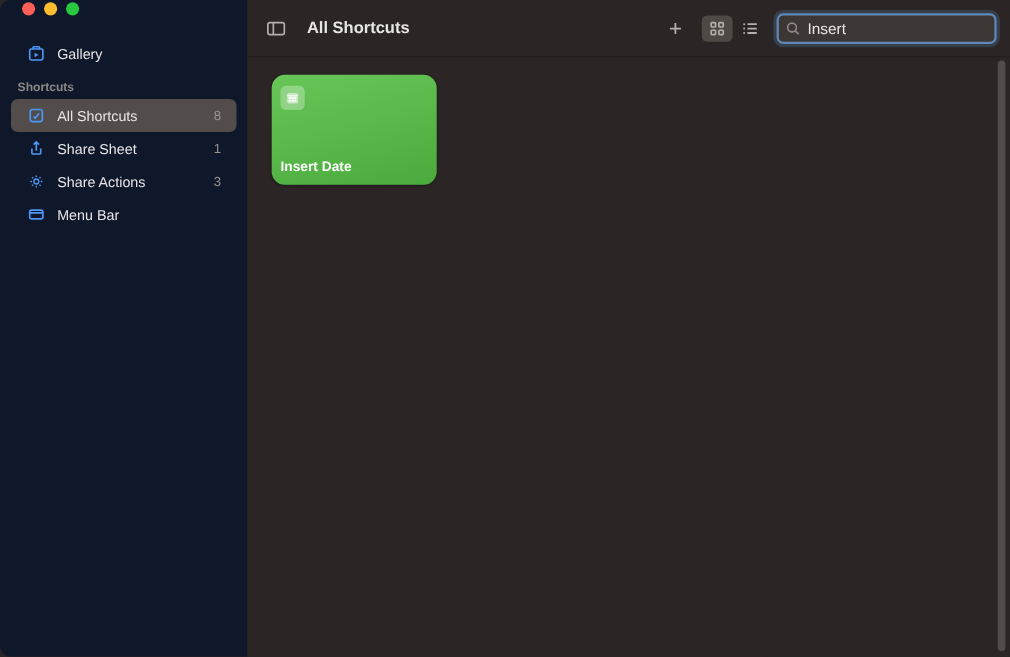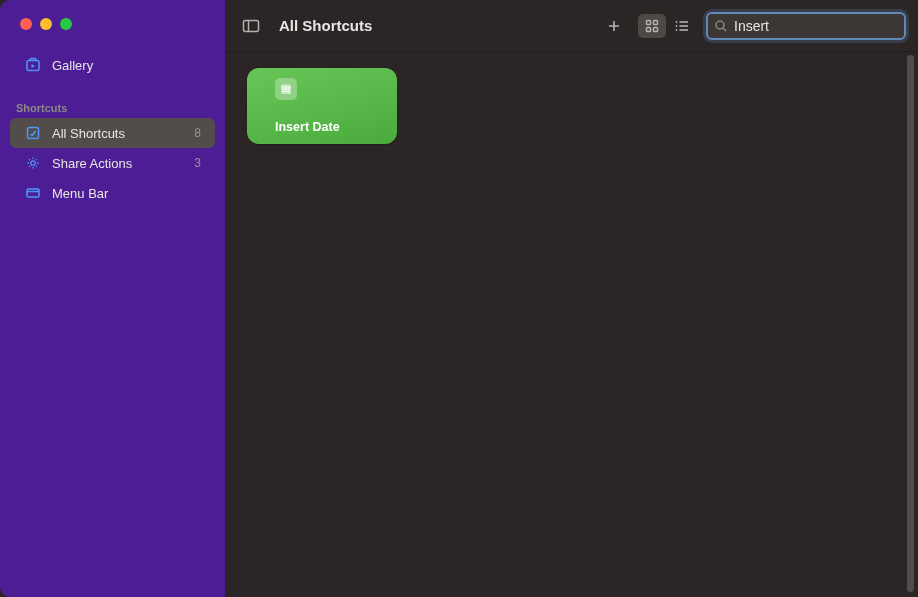--- a/index.html
+++ b/index.html
@@ -12,25 +12,25 @@
     body {
       width: 918px;
       height: 597px;
       background: #2b2625;
       display: flex;
       border-radius: 10px;
       overflow: hidden;
     }
     .sidebar {
       width: 225px;
-      background: #4c1d95;
+      background: #0f172a;
       flex-shrink: 0;
       display: flex;
       flex-direction: column;
-      padding-top: 18px;
+      padding-top: 2px;
     }
     .traffic-lights {
       display: flex;
       gap: 8px;
       padding-left: 20px;
       margin-bottom: 20px;
     }
     .traffic-light {
       width: 12px;
       height: 12px;
@@ -66,21 +66,21 @@
     }
     .sidebar-item .count {
       color: #9a9492;
       font-size: 12px;
     }
     .section-header {
       color: #8d8785;
       font-size: 11px;
       font-weight: 600;
       padding: 6px 16px 4px 16px;
-      margin-top: 16px;
+      margin-top: 4px;
     }
     .main {
       flex: 1;
       display: flex;
       flex-direction: column;
       background: #2b2625;
       position: relative;
     }
     .toolbar {
       height: 52px;
@@ -152,24 +152,24 @@
       flex: 1;
       padding: 16px 22px;
       display: flex;
       flex-wrap: wrap;
       gap: 14px;
       align-content: flex-start;
       overflow-y: auto;
     }
     .shortcut-tile {
       width: 150px;
-      height: 76px;
+      height: 100px;
       border-radius: 12px;
       background: linear-gradient(165deg, #67c657 0%, #4aab3c 100%);
-      padding: 10px 28px;
+      padding: 10px 8px;
       display: flex;
       flex-direction: column;
       justify-content: space-between;
       box-shadow: 0 1px 2px rgba(0,0,0,0.3);
     }
     .tile-icon {
       width: 22px;
       height: 22px;
       background: rgba(255,255,255,0.3);
       border-radius: 5px;
@@ -226,20 +226,30 @@
     <span class="icon">
       <svg width="16" height="16" viewBox="0 0 16 16" fill="none" stroke="currentColor" stroke-width="1.5">
           <rect x="2.5" y="2.5" width="11" height="11" rx="2"></rect>
           <path d="M5.5 9 L7 10.5 L10.5 6"></path>
         </svg>
     </span>
     <span class="label">All Shortcuts</span>
     <span class="count">8</span>
   </div>
 
+  <div class="sidebar-item">
+    <span class="icon">
+      <svg width="16" height="16" viewBox="0 0 16 16" fill="none" stroke="currentColor" stroke-width="1.5">
+          <path d="M8 10 V2 M5.5 4.5 L8 2 L10.5 4.5"></path>
+          <path d="M4 8 v4 a1 1 0 0 0 1 1 h6 a1 1 0 0 0 1 -1 v-4"></path>
+        </svg>
+    </span>
+    <span class="label">Share Sheet</span>
+    <span class="count">1</span>
+  </div>
 
   <div class="sidebar-item">
     <span class="icon">
       <svg width="16" height="16" viewBox="0 0 16 16" fill="none" stroke="currentColor" stroke-width="1.3">
           <circle cx="8" cy="8" r="2.2"></circle>
           <path d="M8 2.5 v1.5 M8 12 v1.5 M13.5 8 h-1.5 M4 8 h-1.5 M11.9 4.1 l-1 1 M5.1 10.9 l-1 1 M11.9 11.9 l-1 -1 M5.1 5.1 l-1 -1"></path>
         </svg>
     </span>
     <span class="label">Share Actions</span>
     <span class="count">3</span>

